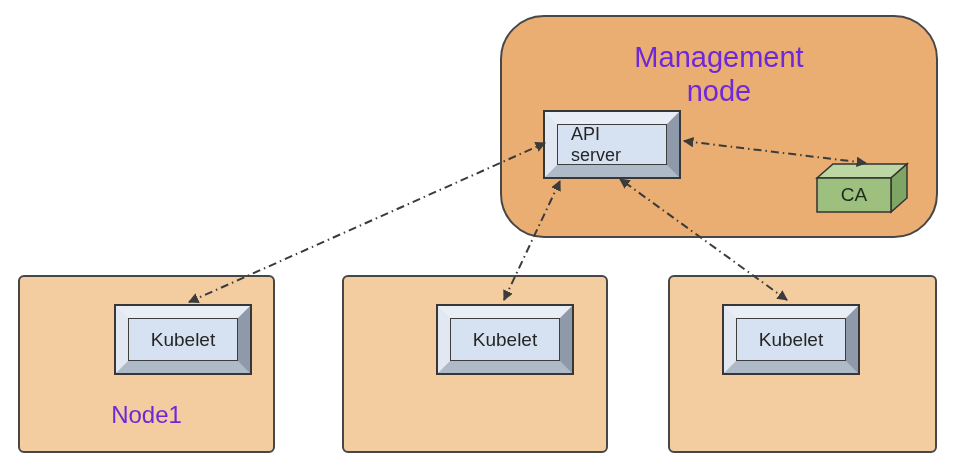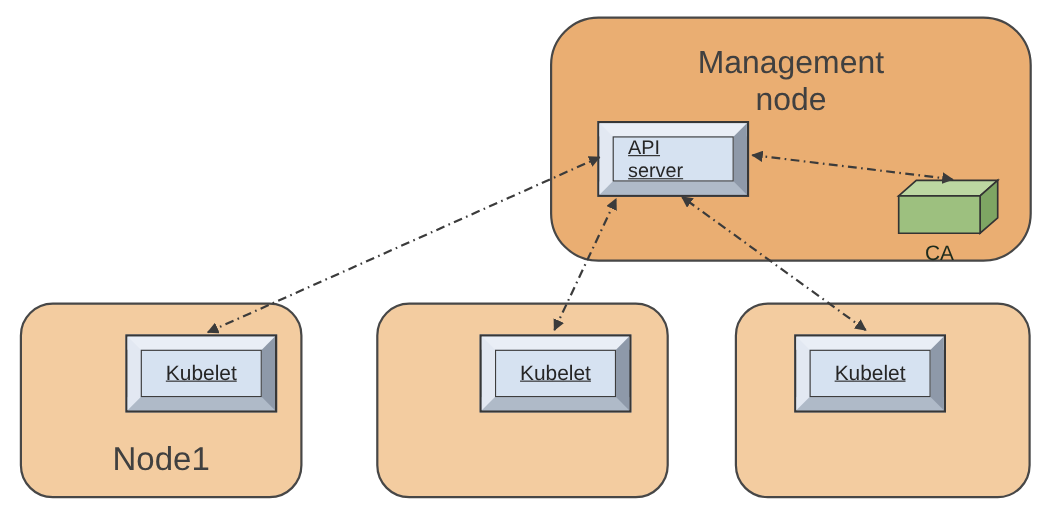--- a/index.html
+++ b/index.html
@@ -24,42 +24,42 @@
   }
   #management-node {
     left: 500px; top: 15px;
     width: 438px; height: 223px;
     border-radius: 44px;
     background: var(--management-node-fill, #EAAE72);
   }
   .worker-node {
     top: 275px;
     height: 178px;
-    border-radius: 30px;
+    border-radius: 6px;
     background: var(--worker-node-fill, #F3CCA0);
   }
   #node1 { left: 18px;  width: 257px; }
   #node2 { left: 342px; width: 266px; }
   #node3 { left: 668px; width: 269px; }
 
   .group-title {
     position: absolute;
     left: 0; right: 0;
     text-align: center;
     white-space: pre-line;
     line-height: 1.16;
-    color: #404040;
+    color: #6d28d9;
   }
   #management-node .group-title {
     top: 24px;
     font-size: 29px;
   }
   .worker-node .group-title {
     top: 124px;
-    font-size: 30px;
+    font-size: 24px;
   }
 
   
   .machine {
     position: absolute;
     width: 138px;
     box-sizing: border-box;
     border: 2px solid #373737;
     background: #9aa5b4;
   }
@@ -75,21 +75,20 @@
     position: absolute;
     inset: 12px;
     border: 1px solid #3d3d3d;
     background: var(--component-panel-fill, #D6E2F1);
     display: flex;
     align-items: center;
     box-sizing: border-box;
     font-size: 18px;
     line-height: 1.15;
     color: #262626;
-    text-decoration: underline;
   }
   #api-server-box {
     left: 41px; top: 93px;
     height: 69px;
   }
   #api-server-box .panel {
     justify-content: flex-start;
     padding-left: 13px;
     white-space: pre-line;
   }
@@ -109,21 +108,20 @@
   #ca-label {
     position: absolute;
     left: 817px; top: 178px;
     width: 74px; height: 34px;
     display: flex;
     align-items: center;
     justify-content: center;
     font-size: 19px;
     color: #1d2b1d;
     z-index: 3;
-    margin-top: 36px;
   }
 
   
   #overlay-svg {
     position: absolute;
     left: 0; top: 0;
     z-index: 2;
     pointer-events: none;
   }
   .conn {

